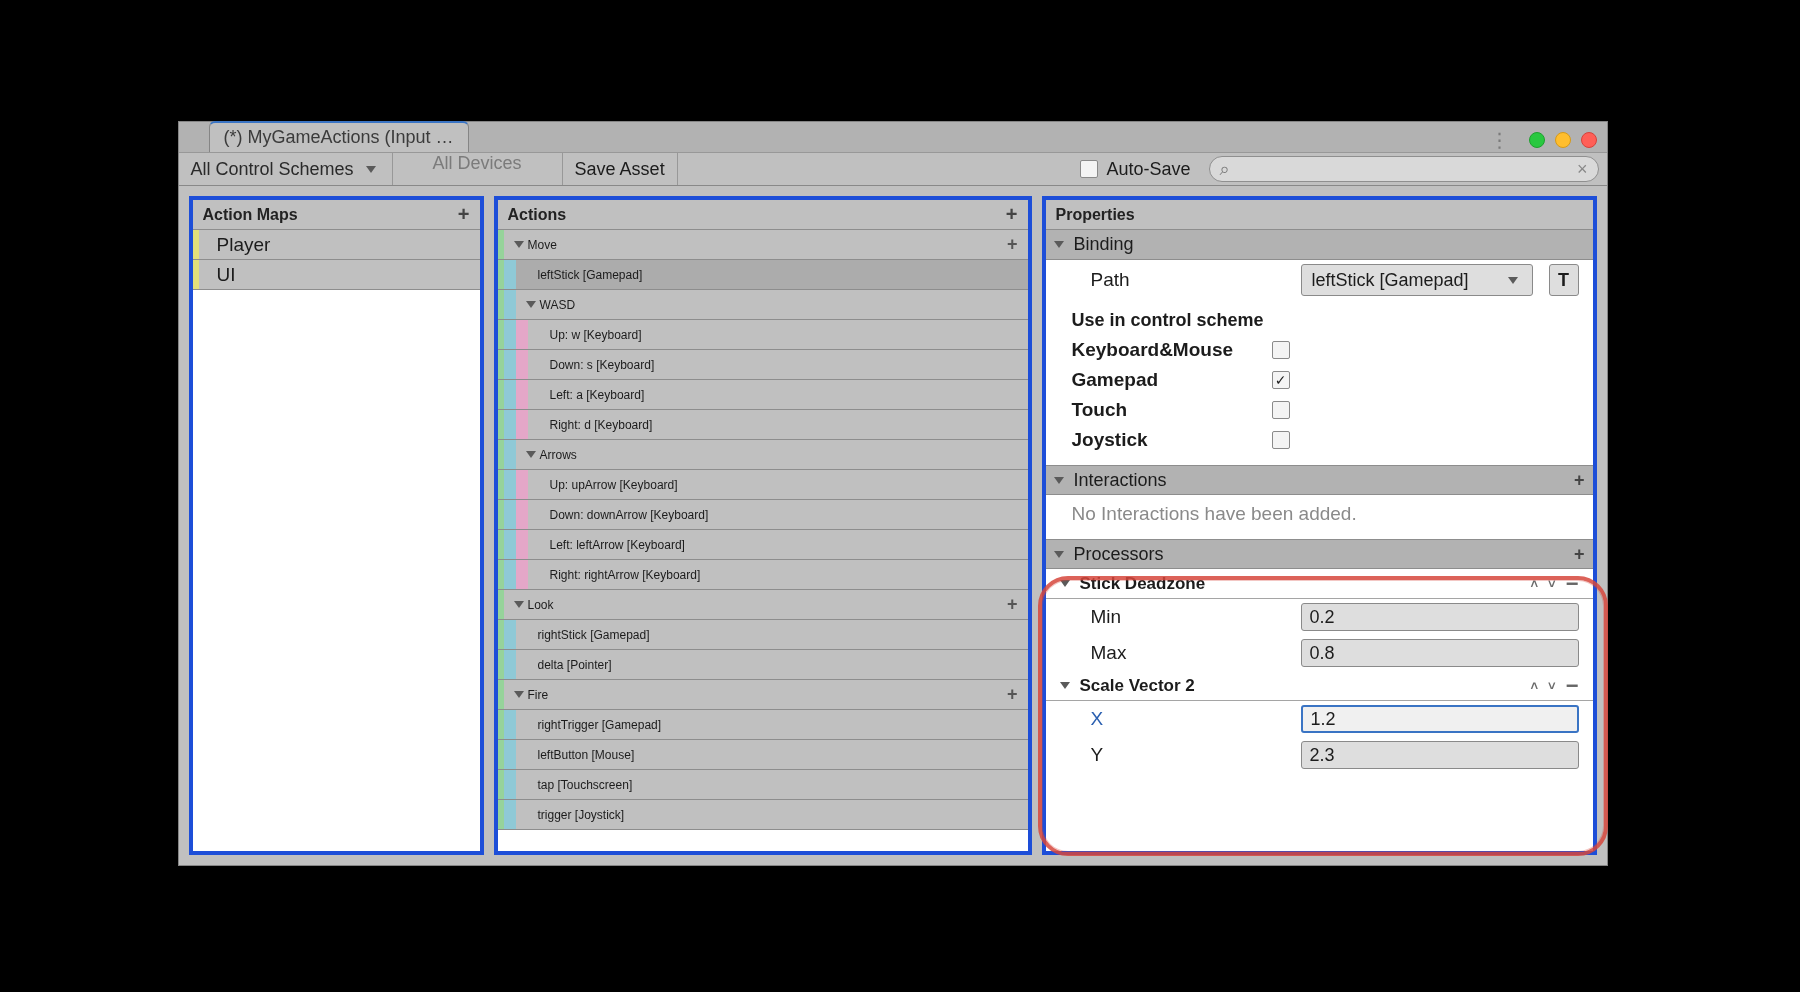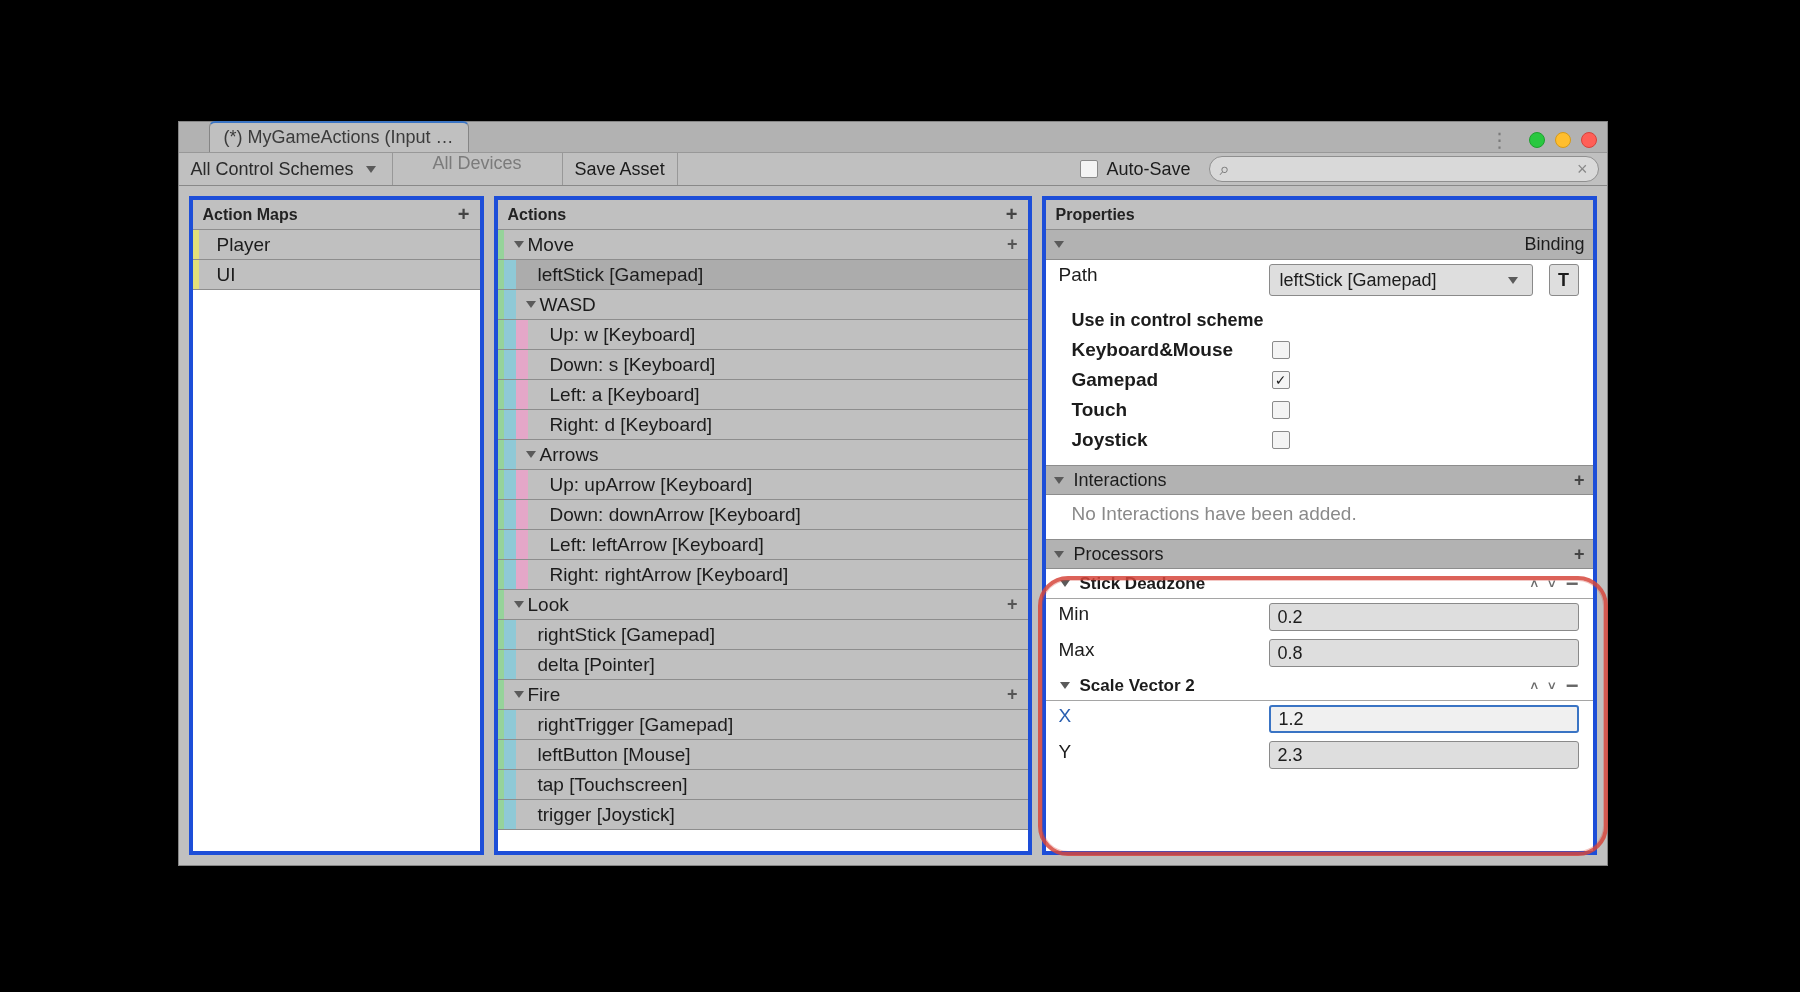--- a/index.html
+++ b/index.html
@@ -140,44 +140,44 @@
   .stripe-c { width:12px; height:100%; background:#e4a7c8; }
   .indent1 { width:10px; }
   .indent2 { width:22px; }
   .tri {
     display:inline-block; width:0;height:0;
     border-left:5px solid transparent;
     border-right:5px solid transparent;
     border-top:7px solid #5a5a5a;
     margin-right:4px;
   }
-  .arow .txt { font-size:19px;text-align:right; }
+  .arow .txt { font-size:12px;text-align:right; }
   .arow .plus2 {
     margin-left:auto; margin-right:10px;
     color:#555; font-size:18px; font-weight:700;
   }
   
   .section-head {
     height:30px; background:#b2b2b2;
     border-top:1px solid #8d8d8d; border-bottom:1px solid #8d8d8d;
     display:flex; align-items:center; padding:0 8px; gap:6px;
     font-size:18px;
   }
-  .section-head.first { border-top:none;justify-content:space-between; }
+  .section-head.first { border-top:none; }
   .section-head .plus { margin-left:auto; font-size:18px; font-weight:700; color:#444;}
   .proc-head {
     height:30px; display:flex; align-items:center; gap:6px;
     padding:0 14px; font-weight:700; font-size:17px;
     border-bottom:1px solid #a5a5a5;
   }
   .proc-ctrls { margin-left:auto; display:flex; gap:10px; align-items:center; color:#666;}
   .proc-ctrls .minus { font-weight:900; font-size:22px; }
   .prop-row {
-    display:flex; 
-    padding: 4px 14px 4px 13px; gap:10px;
+    display:flex; align-items:center;
+    padding: 4px 14px 4px 13px; gap:10px;margin-left:32px;
   }
   .prop-row .lbl { width: 200px; font-size:19px; }
   .prop-row .val {
     flex:1; height:28px; background:#dedede;
     border:1px solid #8a8a8a; border-radius:3px;
     padding:0 8px; display:flex; align-items:center; font-size:18px;
   }
   .prop-row .val.focus { border:2px solid #3a74c4; background:#f0f0f0;}
   .dropdown {
     flex:1; height:32px; background:#dedede; border:1px solid #8a8a8a;

